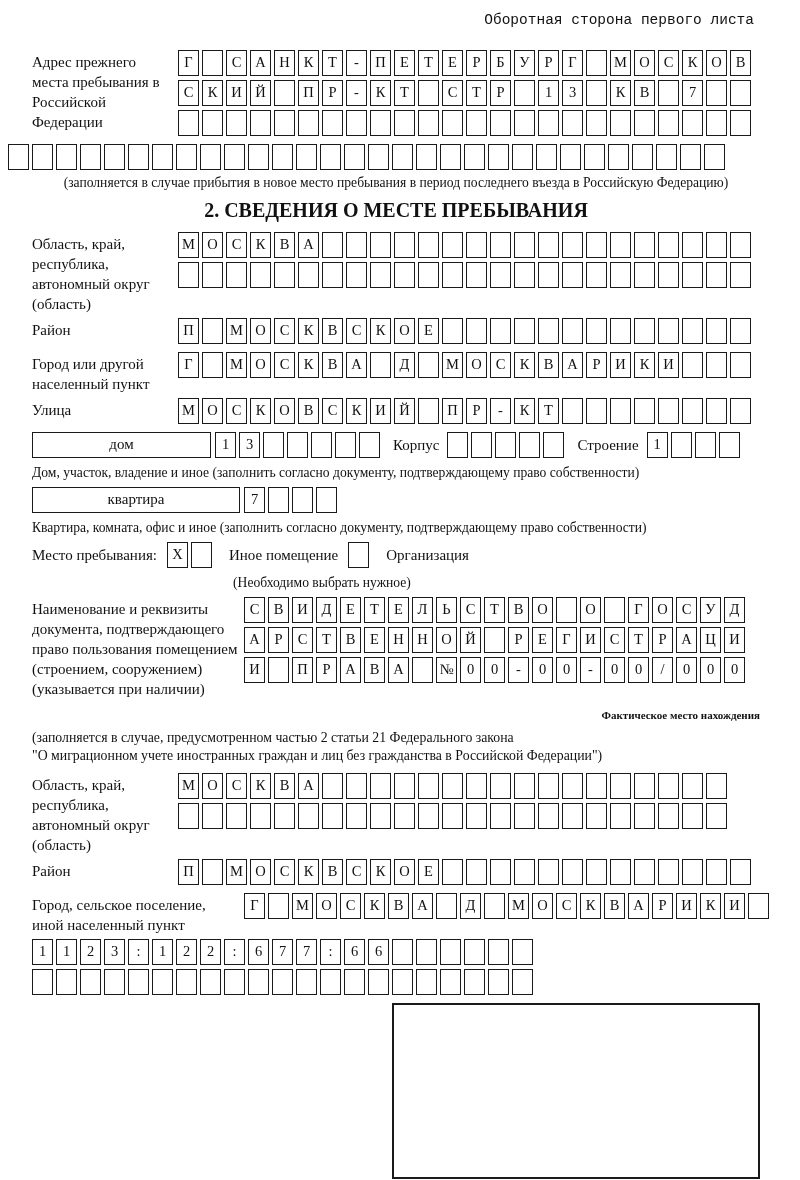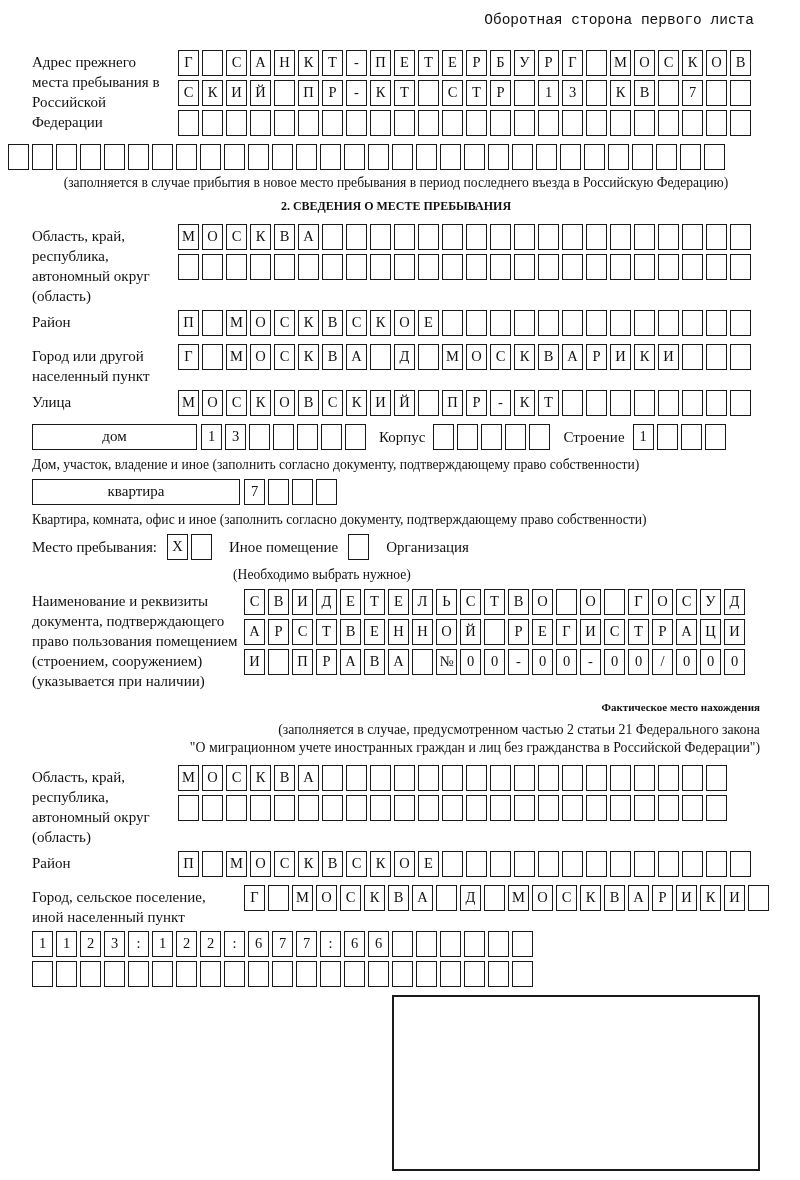--- a/index.html
+++ b/index.html
@@ -24,38 +24,38 @@
     display: inline-block; width: 21px; height: 26px;
     border: 1.7px solid #1a1a1a; margin-right: 3px;
     text-align: center; line-height: 23px; font-size: 14.5px;
     vertical-align: top; background: #fff;
   }
   .fullrow { margin-left: -24px; }
 
   .caption { font-size: 13.6px; line-height: 17px; margin: 1px 0 6px 0; }
   .center { text-align: center; }
 
-  .sec-title { font-size: 12px; font-weight: bold; text-align: center; margin: 8px 0 10px 0; }
+  .sec-title { font-size: 20px; font-weight: bold; text-align: center; margin: 8px 0 10px 0; }
 
   .inline-row { display: flex; align-items: flex-start; margin-bottom: 2px; }
   .widebox {
     flex: none; height: 26px; border: 1.7px solid #1a1a1a;
     text-align: center; line-height: 23px; margin-right: 4px; background:#fff;
   }
-  .w165 { width: 165px; }
+  .w165 { width: 179px; }
   .w197 { width: 208px; }
   .inline-label { line-height: 26px; padding: 0 8px 0 10px; }
 
   .mesto-row { display: flex; align-items: flex-start; margin: 6px 0 2px 0; }
   .mesto-row .txt { line-height: 27px; padding-right: 10px; }
   .mesto-row .gap { padding-left: 14px; }
   .mesto-caption { width: 440px; text-align: center; margin-left: 70px; }
 
   .fact-title { font-size: 11px; font-weight: bold; text-align: right; margin: 10px 0 8px 0; }
-  .fact-note { text-align: right; font-size: 13.8px; line-height: 18px; }
+  .fact-note { text-align: left; font-size: 13.8px; line-height: 18px; }
   .fact-note-wrap { margin-bottom: 8px; }
 
   .stamp-wrap { margin-left: 360px; margin-top: 4px; width: 376px; }
   .stamp-box { width: 368px; height: 176px; border: 2px solid #1a1a1a; background:#fff; }
 
   .mb6 { margin-bottom: 6px; }
 </style>
 </head>
 <body>
 

